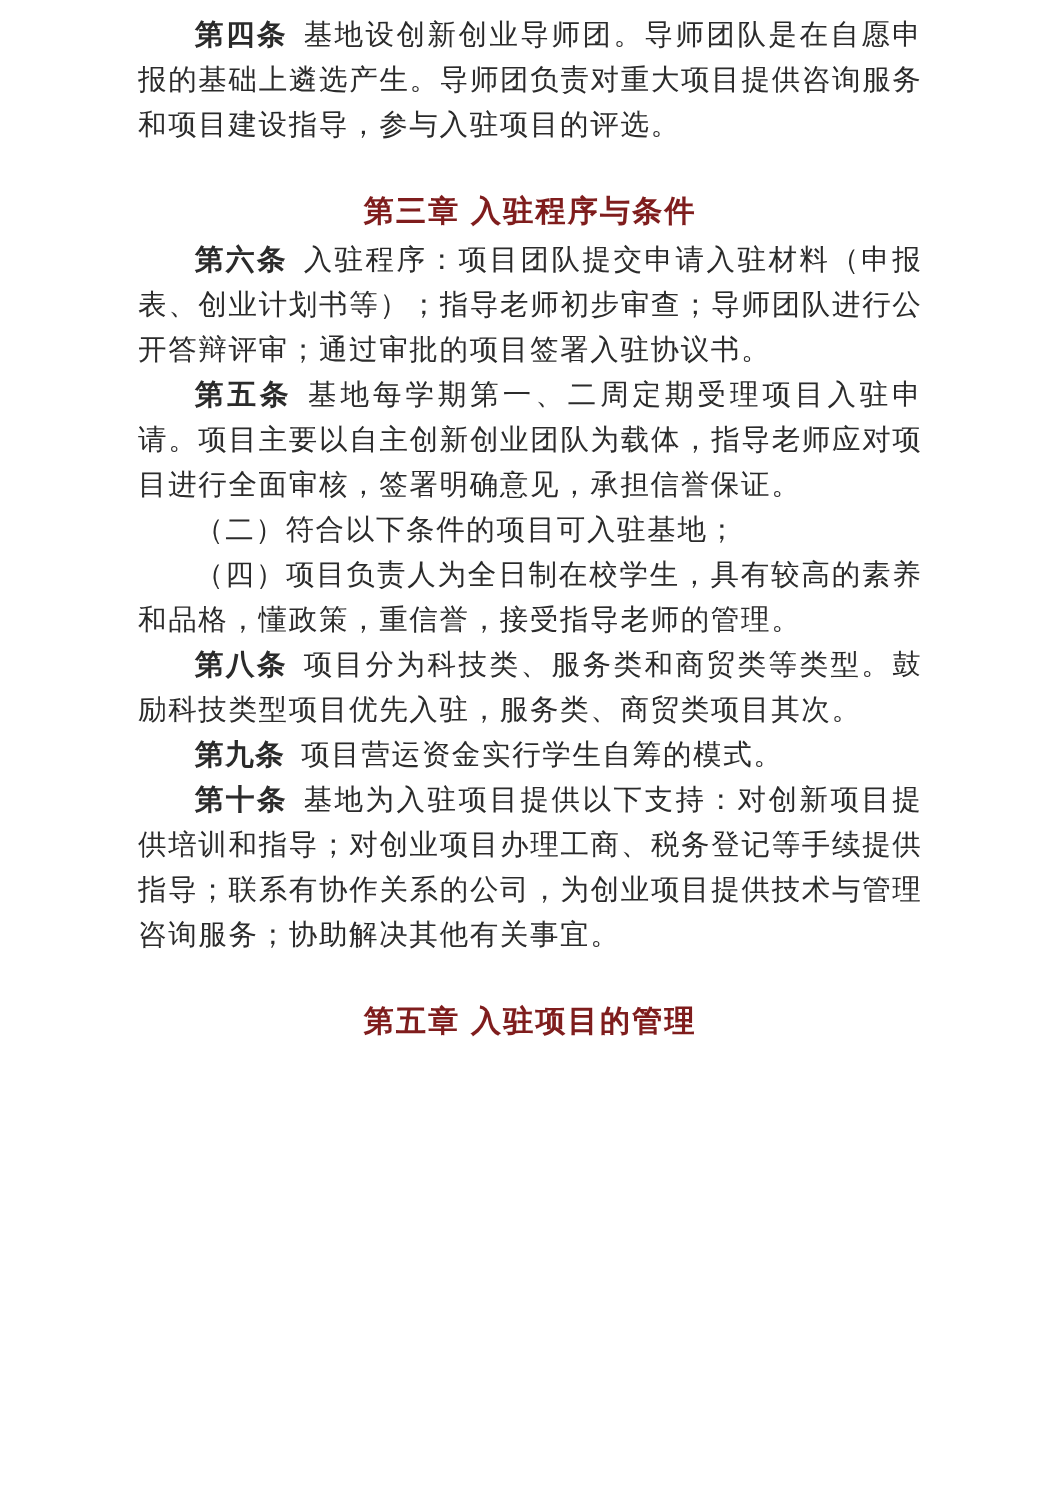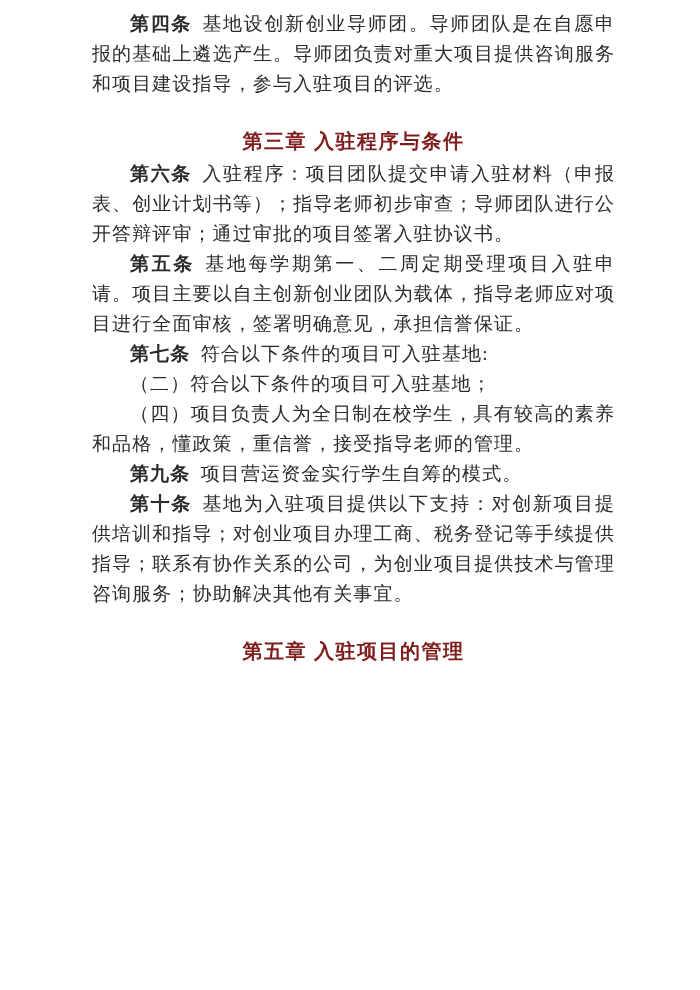--- a/index.html
+++ b/index.html
@@ -51,29 +51,29 @@
 <div class="page">
 
   <p class="para"><span class="label">第四条</span><span>基地设创新创业导师团。导师团队是在自愿申报的基础上遴选产生。导师团负责对重大项目提供咨询服务和项目建设指导，参与入驻项目的评选。</span></p>
 
   <h2 class="chapter">第三章 入驻程序与条件</h2>
 
   <p class="para"><span class="label">第六条</span><span>入驻程序：项目团队提交申请入驻材料（申报表、创业计划书等）；指导老师初步审查；导师团队进行公开答辩评审；通过审批的项目签署入驻协议书。</span></p>
 
   <p class="para"><span class="label">第五条</span><span>基地每学期第一、二周定期受理项目入驻申请。项目主要以自主创新创业团队为载体，指导老师应对项目进行全面审核，签署明确意见，承担信誉保证。</span></p>
 
-  <p class="para"><span class="label">第七条</span><span>符合以下条件的项目可入驻基地:</span></p>
 
 
   <p class="para"><span>（二）符合以下条件的项目可入驻基地；</span></p>
 
 
   <p class="para"><span>（四）项目负责人为全日制在校学生，具有较高的素养和品格，懂政策，重信誉，接受指导老师的管理。</span></p>
 
 
+  <p class="para"><span class="label">第八条</span><span>项目分为科技类、服务类和商贸类等类型。鼓励科技类型项目优先入驻，服务类、商贸类项目其次。</span></p>
 
   <p class="para"><span class="label">第九条</span><span>项目营运资金实行学生自筹的模式。</span></p>
 
   <p class="para"><span class="label">第十条</span><span>基地为入驻项目提供以下支持：对创新项目提供培训和指导；对创业项目办理工商、税务登记等手续提供指导；联系有协作关系的公司，为创业项目提供技术与管理咨询服务；协助解决其他有关事宜。</span></p>
 
   <h2 class="chapter">第五章 入驻项目的管理</h2>
 
 </div>
 
 </body></html>

